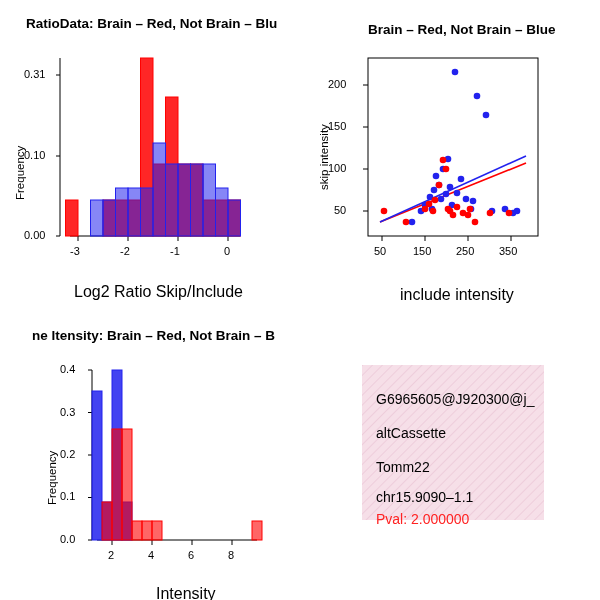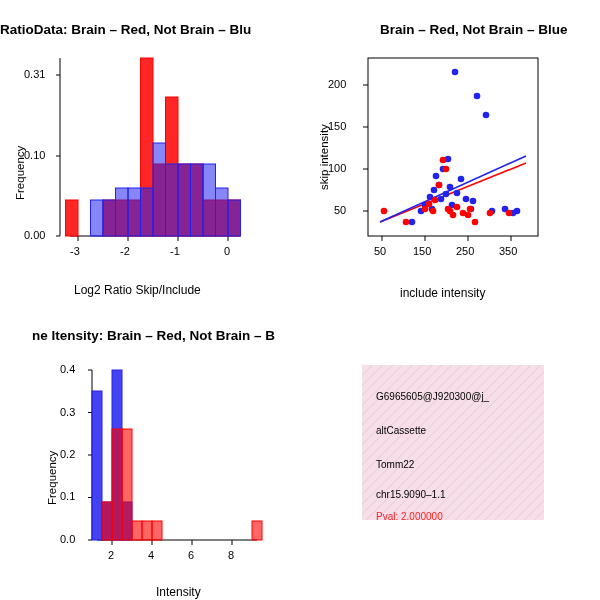--- a/index.html
+++ b/index.html
@@ -1,37 +1,37 @@
 <!DOCTYPE html>
 <html><head>
 <meta charset="utf-8">
 <style>
   html,body{margin:0;padding:0;}
   body{width:600px;height:600px;background:#ffffff;font-family:"Liberation Sans",sans-serif;overflow:hidden;}
   .page{position:relative;width:600px;height:600px;}
   .panel{position:absolute;}
   .title{font-weight:bold;font-size:13.5px;color:#000;white-space:nowrap;}
-  .axis-label{font-size:12px;color:#000;white-space:nowrap;}
+  .axis-label{font-size:16px;color:#000;white-space:nowrap;}
   .tick-label{font-size:11px;color:#000;white-space:nowrap;position:absolute;}
   .vlabel{font-size:11.5px;color:#000;white-space:nowrap;transform:rotate(-90deg);transform-origin:left top;position:absolute;}
   svg{display:block;}
   .infobox{
     background:#f6dfe8;
     position:absolute;
   }
-  .infobox .line{font-size:10px;color:#000;position:absolute;white-space:nowrap;}
+  .infobox .line{font-size:14px;color:#000;position:absolute;white-space:nowrap;}
   .infobox .pval{color:#ff2222;}
 </style>
 </head>
 <body>
 
 <div class="page">
 
   <div class="panel" style="left:0;top:0;width:300px;height:300px;">
-    <div class="title" style="position:absolute;left:0;top:22px;">RatioData: Brain – Red, Not Brain – Blu</div>
+    <div class="title" style="position:absolute;left:0;top:16px;padding-left:26px;">RatioData: Brain – Red, Not Brain – Blu</div>
 
     <div class="vlabel" style="left:14px;top:200px;">Frequency</div>
     <div class="axis-label" style="position:absolute;left:74px;top:283px;">Log2 Ratio Skip/Include</div>
 
     <svg width="300" height="300" style="position:absolute;left:0;top:0;">
 
       <line x1="60" y1="58" x2="60" y2="236" stroke="#000" stroke-width="1"></line>
       <line x1="60" y1="236" x2="56" y2="236" stroke="#000" stroke-width="1"></line>
       <line x1="60" y1="156" x2="56" y2="156" stroke="#000" stroke-width="1"></line>
       <line x1="60" y1="75" x2="56" y2="75" stroke="#000" stroke-width="1"></line>
@@ -83,21 +83,21 @@
     <div class="tick-label" style="left:24px;top:149px;">0.10</div>
     <div class="tick-label" style="left:24px;top:68px;">0.31</div>
 
     <div class="tick-label" style="left:70px;top:245px;">-3</div>
     <div class="tick-label" style="left:120px;top:245px;">-2</div>
     <div class="tick-label" style="left:170px;top:245px;">-1</div>
     <div class="tick-label" style="left:224px;top:245px;">0</div>
   </div>
 
   <div class="panel" style="left:300px;top:0;width:300px;height:300px;">
-    <div class="title" style="position:absolute;left:32px;top:22px;padding-left:48px;">Brain – Red, Not Brain – Blue</div>
+    <div class="title" style="position:absolute;left:20px;top:22px;padding-left:48px;">Brain – Red, Not Brain – Blue</div>
 
     <div class="vlabel" style="left:18px;top:190px;">skip intensity</div>
     <div class="axis-label" style="position:absolute;left:100px;top:286px;">include intensity</div>
 
     <svg width="300" height="300" style="position:absolute;left:0;top:0;">
 
       <rect x="68" y="58" width="170" height="178" fill="none" stroke="#000" stroke-width="1"></rect>
 
       <line x1="68" y1="211" x2="63" y2="211" stroke="#000"></line>
       <line x1="68" y1="169" x2="63" y2="169" stroke="#000"></line>

